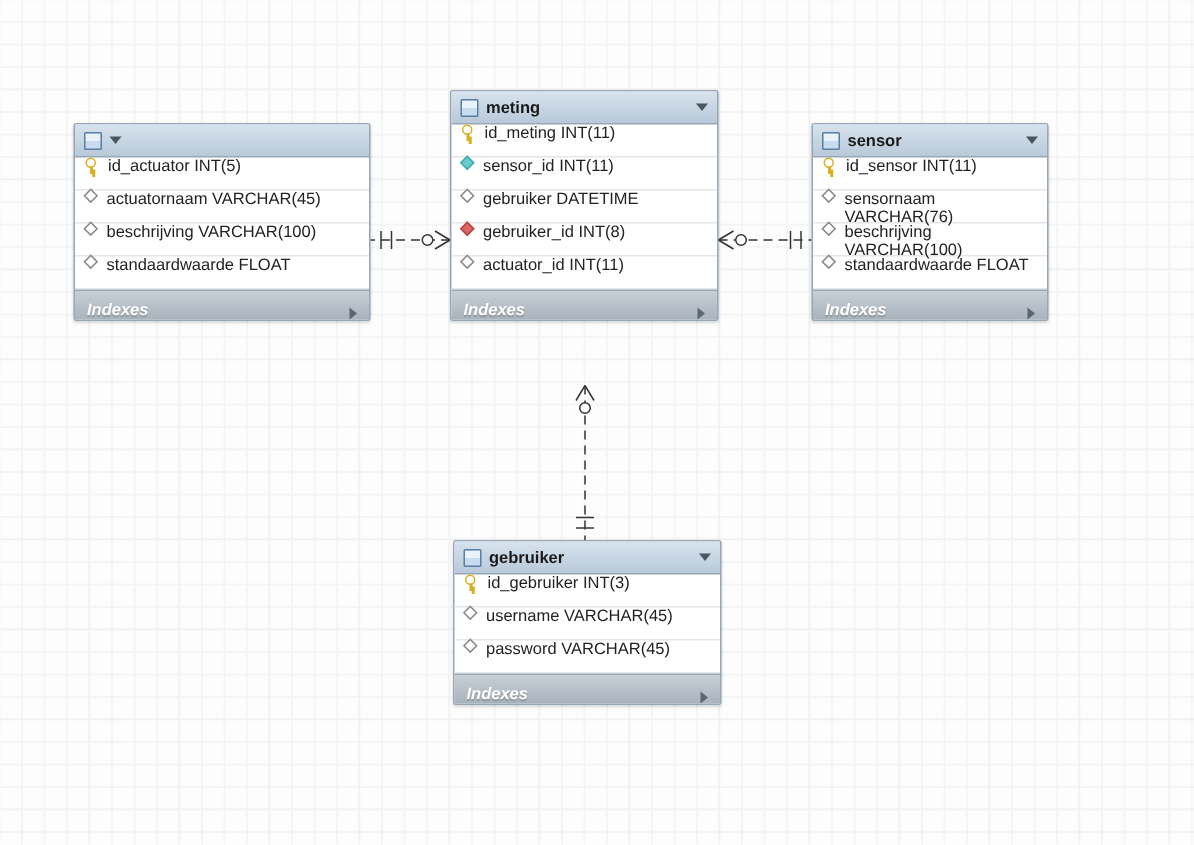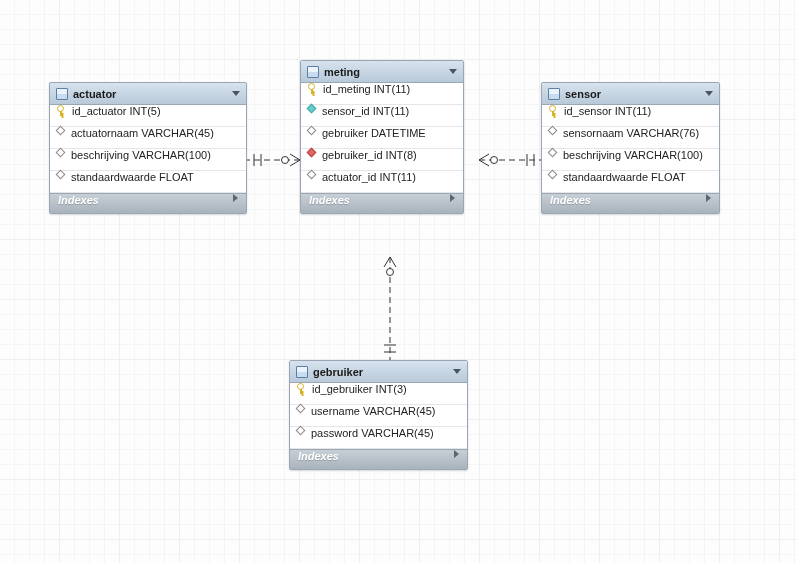--- a/index.html
+++ b/index.html
@@ -89,21 +89,21 @@
     transform: rotate(45deg);
     border: 1px solid #888;
     background: #fff;
     margin: 0 7px 0 1px;
     flex-shrink: 0;
   }
   .diamond-icon.filled-red { background: #d66; border-color:#b44; }
   .diamond-icon.filled-teal { background: #6cc; border-color:#4aa; }
   .indexes {
     display: flex;
-    align-items: flex-start;
+    align-items: flex-end;
     justify-content: space-between;
     height: 20px;
     padding: 0 8px;
     background: linear-gradient(#c7cfd6, #a9b3bc);
     color: #fff;
     font-weight: bold;
     font-style: italic;
     border-top: 1px solid #98a6b6;
     text-shadow: 0 1px 1px rgba(0,0,0,0.2);
   }
@@ -151,21 +151,20 @@
     <circle cx="390" cy="272" r="3.5" fill="#fff"></circle>
 
     <line x1="384" y1="352" x2="396" y2="352"></line>
     <line x1="384" y1="345" x2="396" y2="345"></line>
   </g>
 </svg>
 
 <div class="table" style="left:49px; top:82px; width:198px;">
   <div class="table-header">
     <span class="table-icon"></span>
-    <span class="table-title">actuator</span>
     <span class="collapse-arrow"></span>
   </div>
   <div class="col">
       <span class="key-icon"></span>
       <span>id_actuator INT(5)</span>
     </div>
   <div class="col">
       <span class="diamond-icon"></span>
       <span>actuatornaam VARCHAR(45)</span>
     </div>
@@ -176,21 +175,21 @@
   <div class="col">
       <span class="diamond-icon"></span>
       <span>standaardwaarde FLOAT</span>
     </div>
   <div class="indexes">
       <span>Indexes</span>
       <span class="play"></span>
     </div>
 </div>
 
-<div class="table" style="left:300px; top:60px; width:164px;">
+<div class="table" style="left:300px; top:60px; width:179px;">
   <div class="table-header">
     <span class="table-icon"></span>
     <span class="table-title">meting</span>
     <span class="collapse-arrow"></span>
   </div>
   <div class="col">
       <span class="key-icon"></span>
       <span>id_meting INT(11)</span>
     </div>
   <div class="col">
@@ -208,21 +207,21 @@
   <div class="col">
       <span class="diamond-icon"></span>
       <span>actuator_id INT(11)</span>
     </div>
   <div class="indexes">
       <span>Indexes</span>
       <span class="play"></span>
     </div>
 </div>
 
-<div class="table" style="left:541px; top:82px; width:179px;">
+<div class="table" style="left:541px; top:82px; width:158px;">
   <div class="table-header">
     <span class="table-icon"></span>
     <span class="table-title">sensor</span>
     <span class="collapse-arrow"></span>
   </div>
   <div class="col">
       <span class="key-icon"></span>
       <span>id_sensor INT(11)</span>
     </div>
   <div class="col">
@@ -236,21 +235,21 @@
   <div class="col">
       <span class="diamond-icon"></span>
       <span>standaardwaarde FLOAT</span>
     </div>
   <div class="indexes">
       <span>Indexes</span>
       <span class="play"></span>
     </div>
 </div>
 
-<div class="table" style="left:289px; top:360px; width:179px;">
+<div class="table" style="left:302px; top:360px; width:179px;">
   <div class="table-header">
     <span class="table-icon"></span>
     <span class="table-title">gebruiker</span>
     <span class="collapse-arrow"></span>
   </div>
   <div class="col">
       <span class="key-icon"></span>
       <span>id_gebruiker INT(3)</span>
     </div>
   <div class="col">

